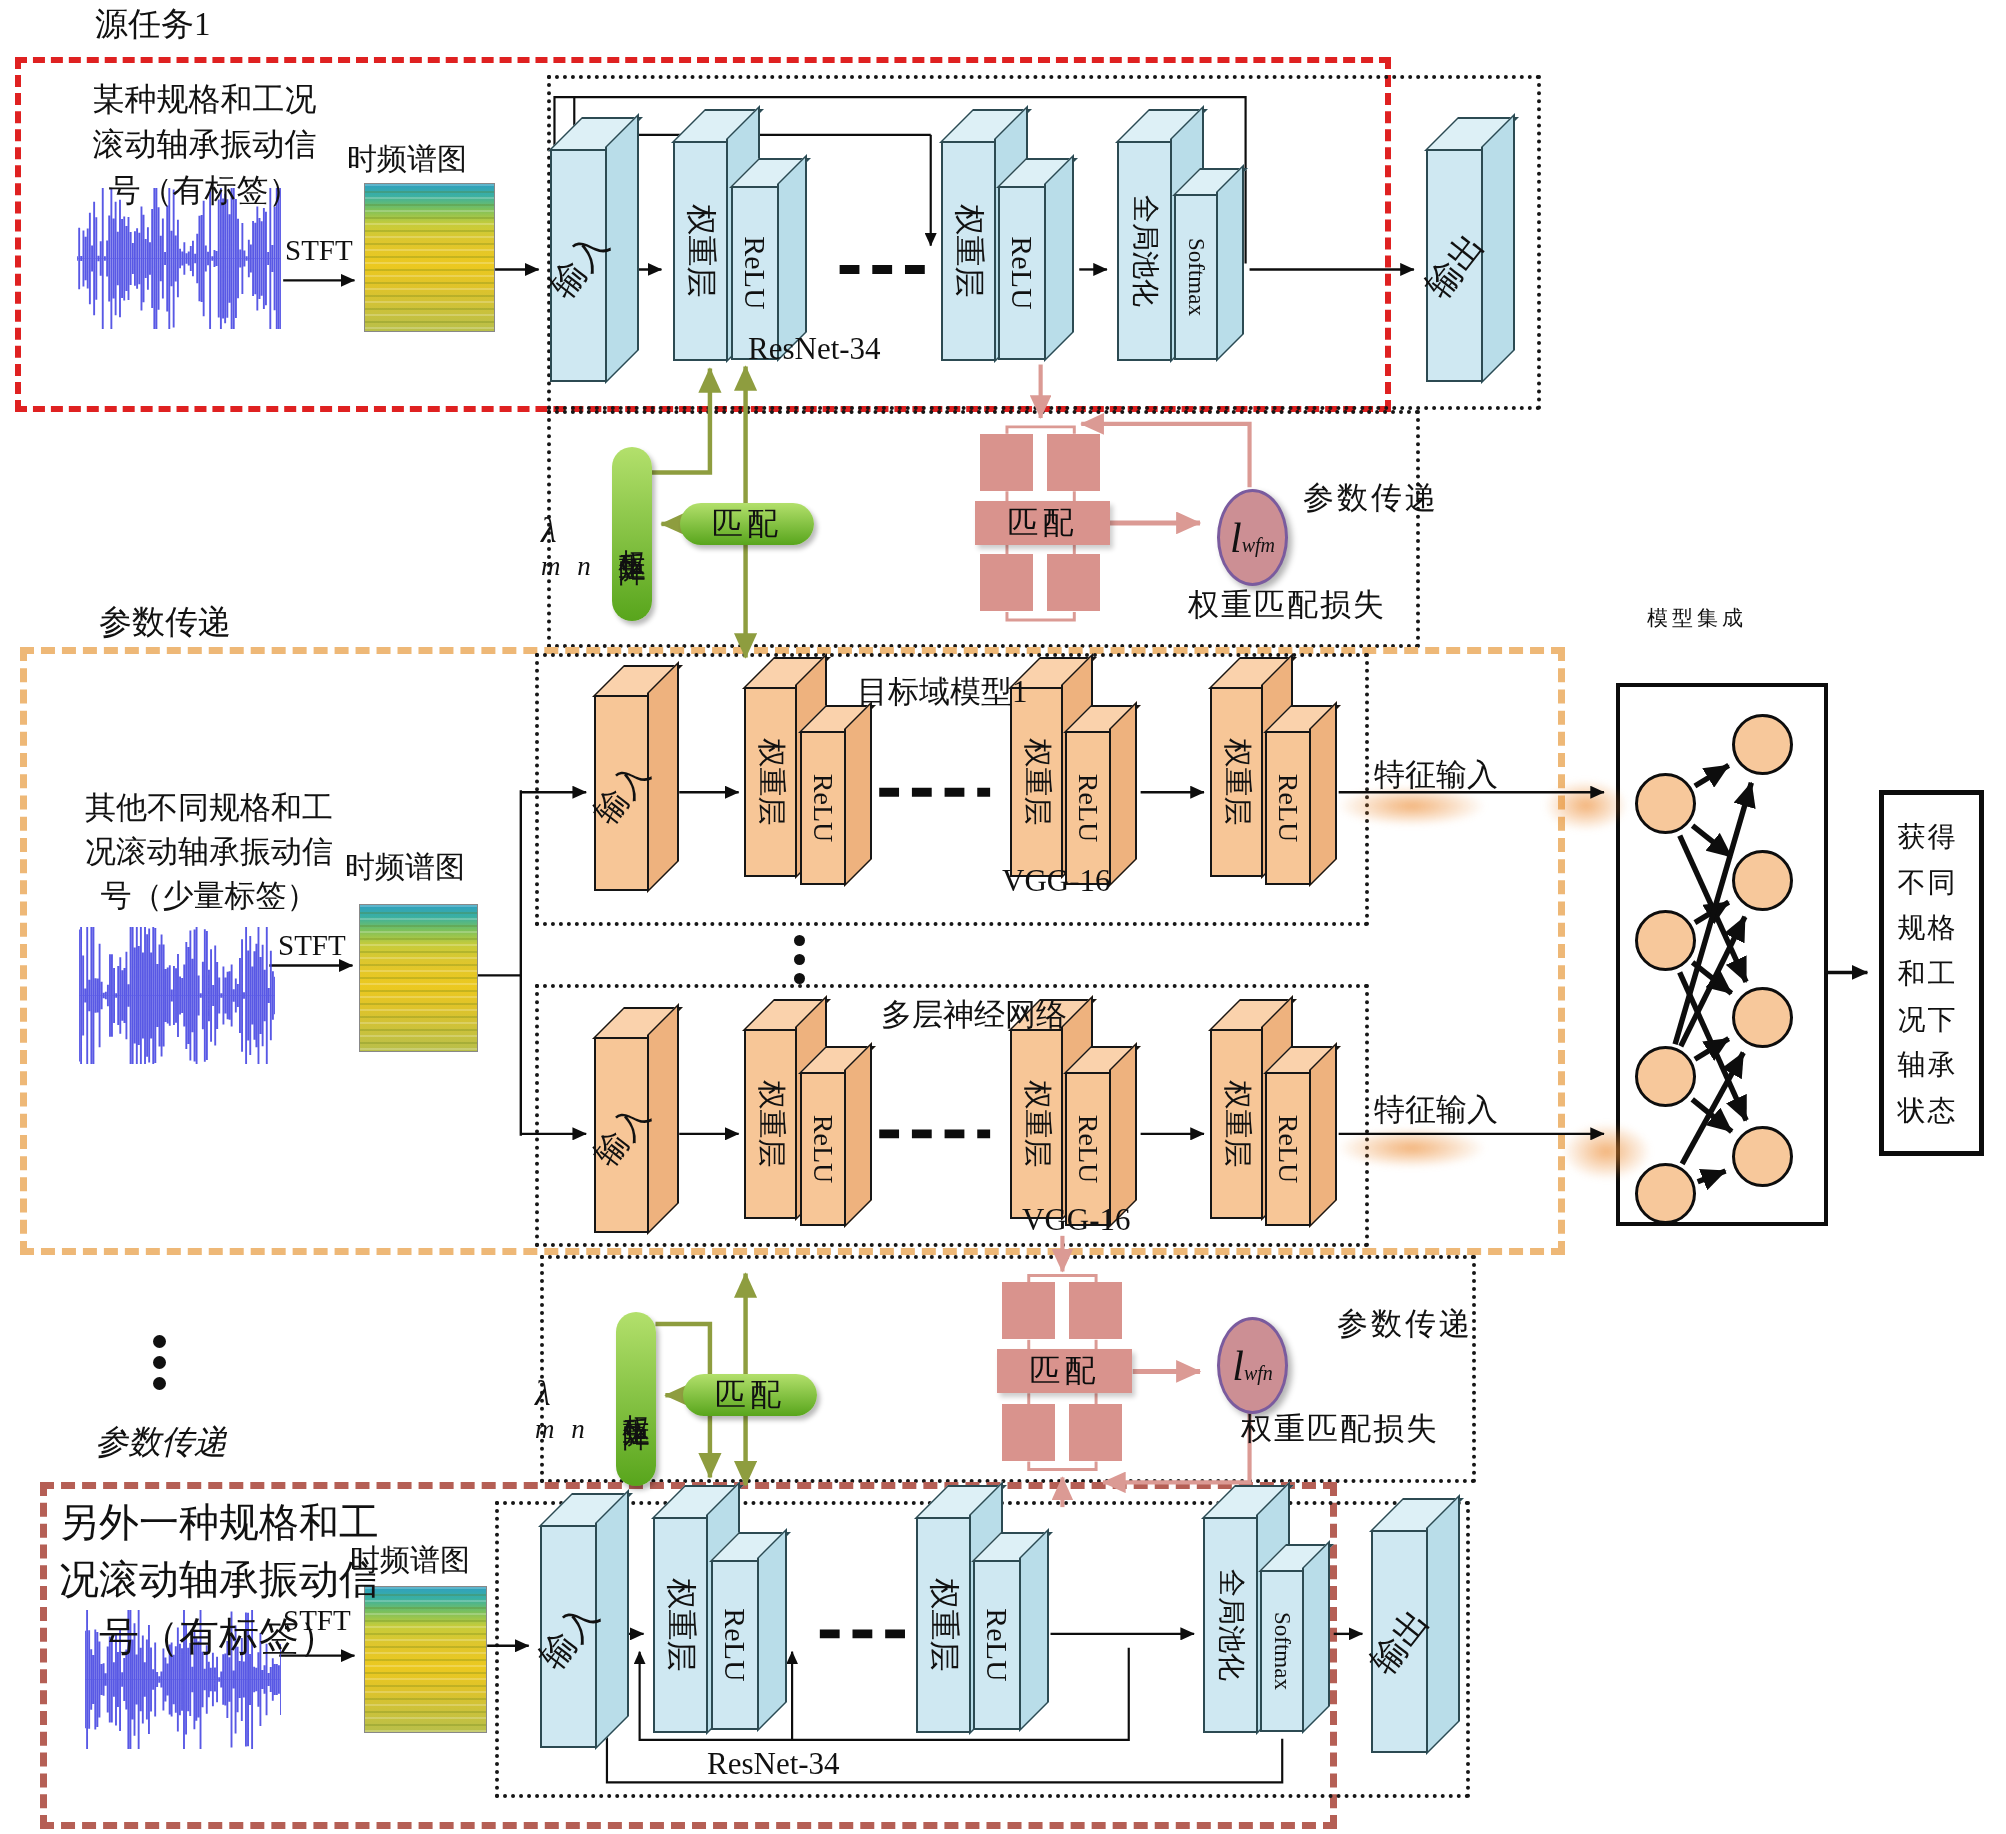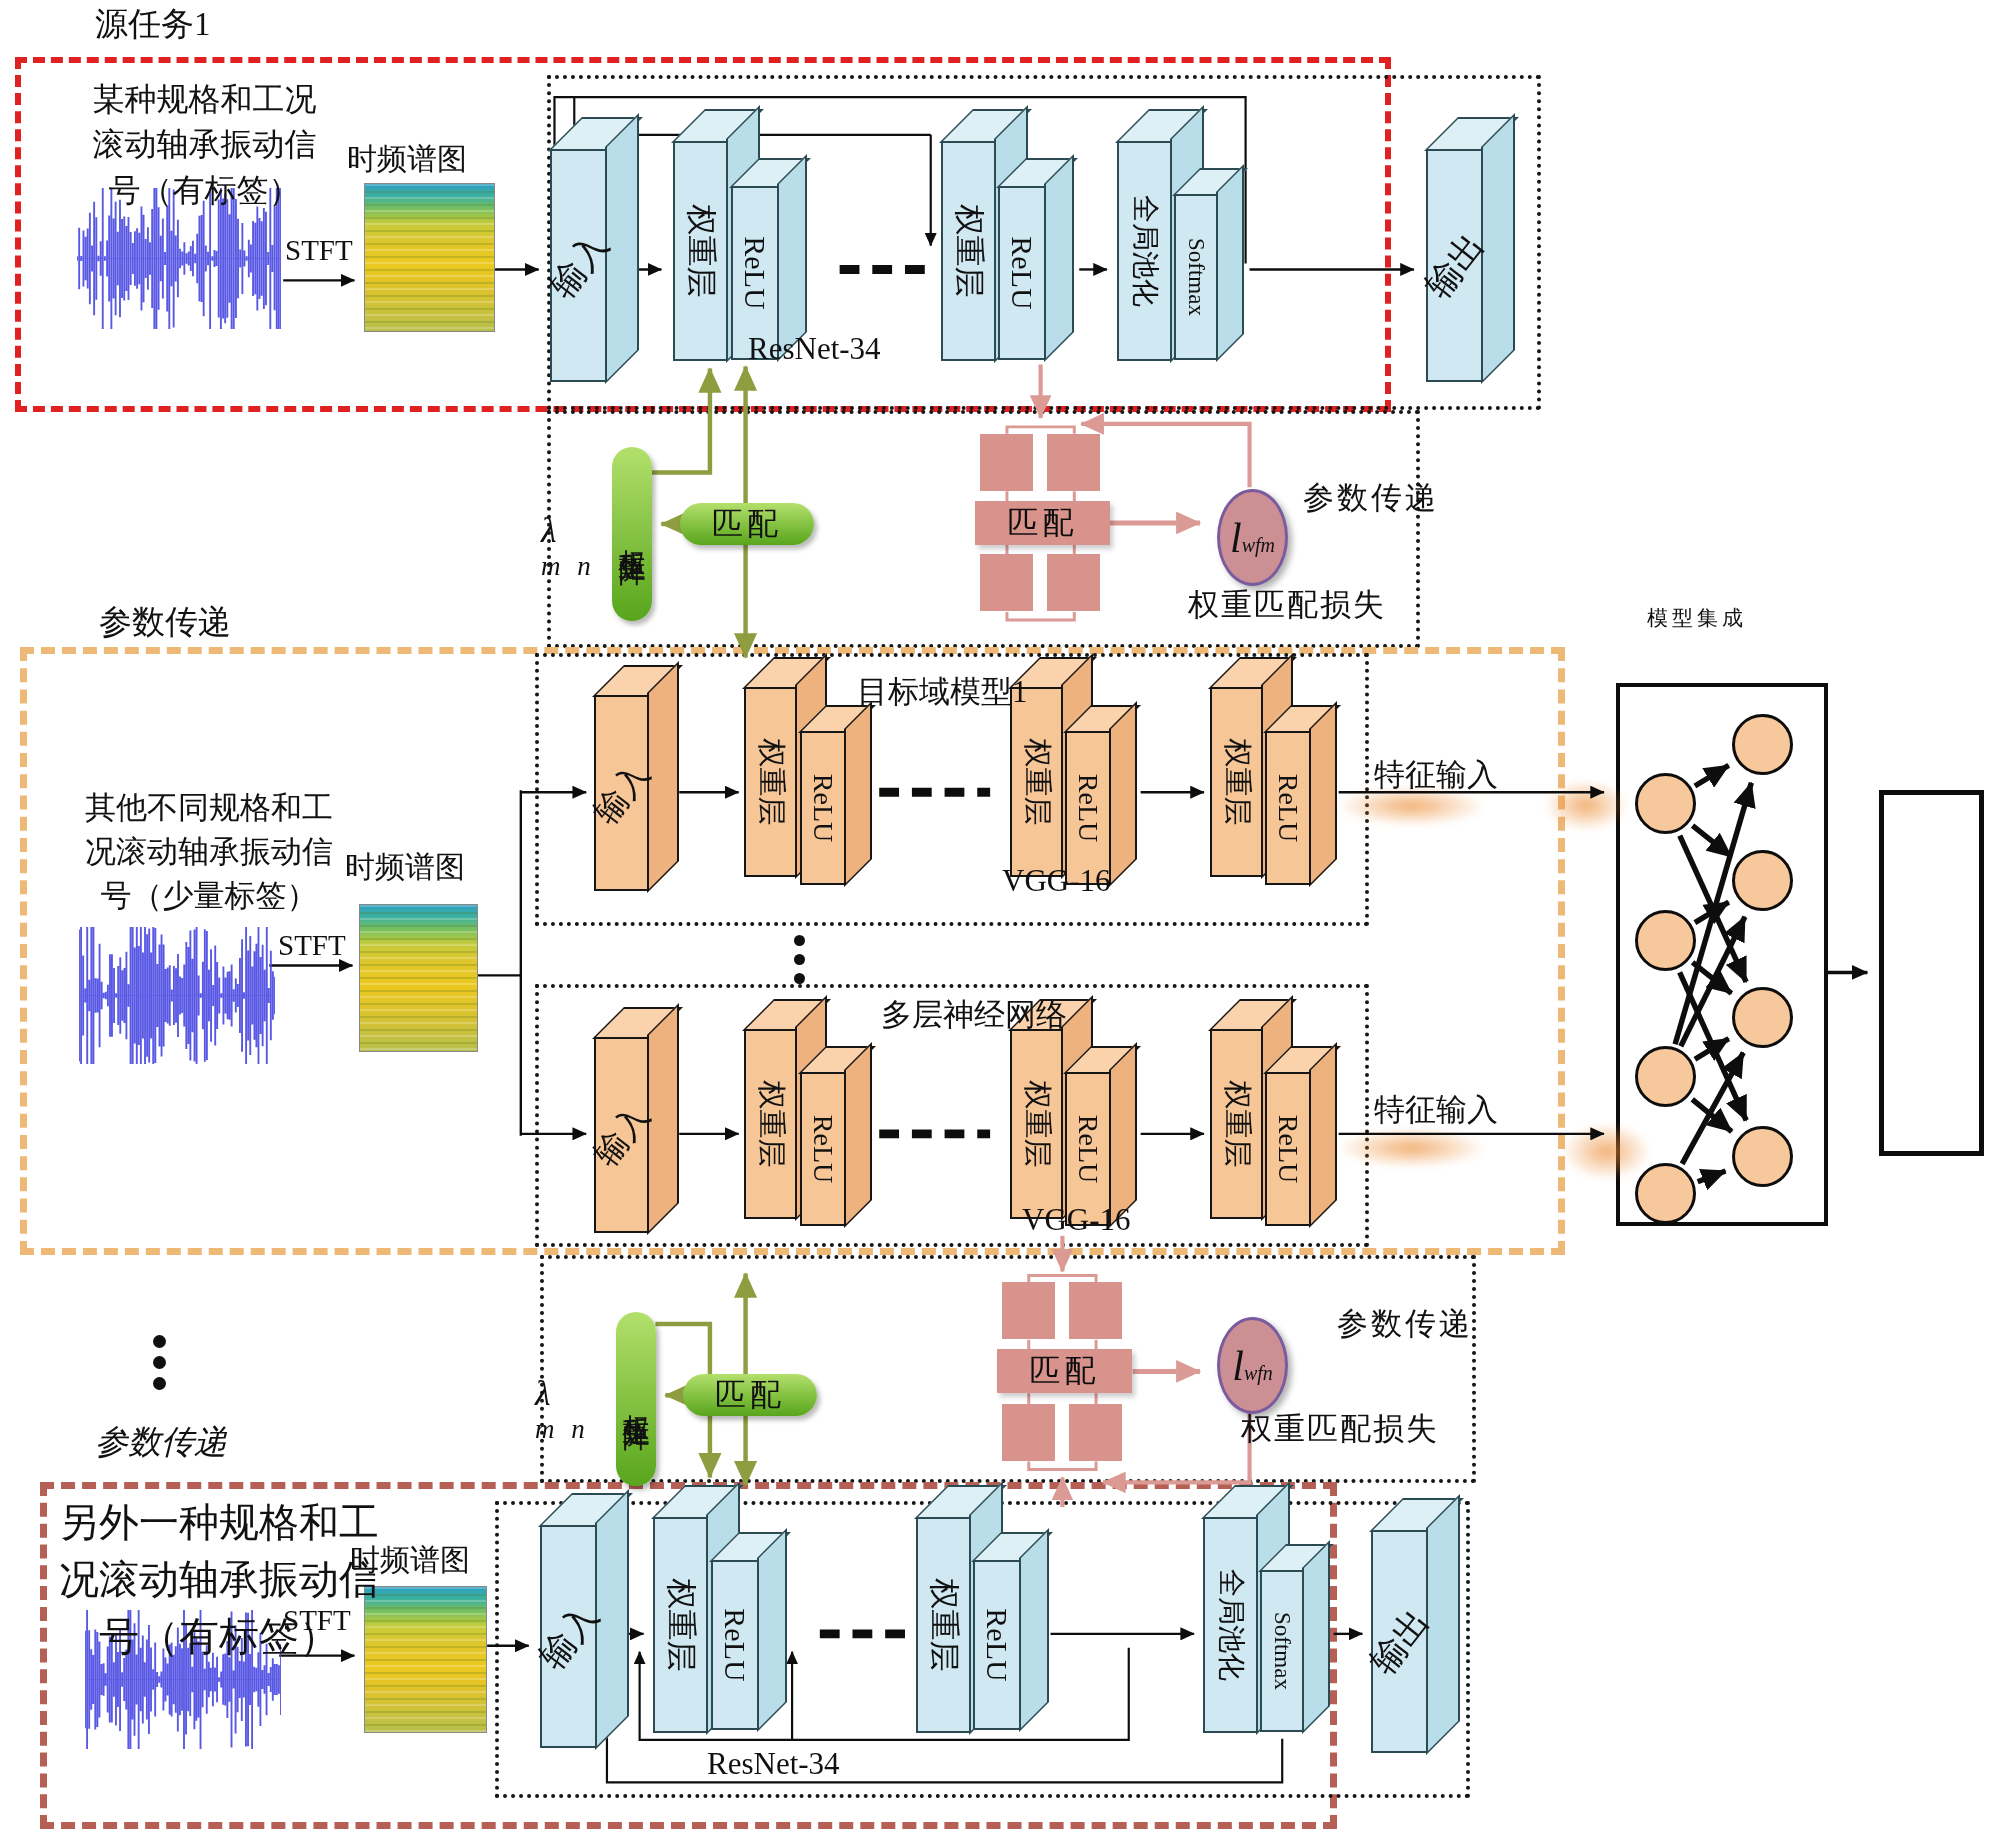--- a/index.html
+++ b/index.html
@@ -163,20 +163,21 @@
   <div class="pell" style="left:1217px;top:1317px;width:65px;height:91px;">
     <span class="li">l</span>
       <sub>wfn</sub>
   </div>
   <div class="t" style="left:1337px;top:1303px;font-size:31px;letter-spacing:3px;">参数传递</div>
   <div class="t" style="left:1241px;top:1408px;font-size:31px;letter-spacing:2px;">权重匹配损失</div>
 
   <div class="box solidbox" style="left:1616px;top:683px;width:204px;height:535px;"></div>
 
   <div class="box solidbox" style="left:1879px;top:790px;width:95px;height:356px;border-width:5px;"></div>
+  <div class="t center" style="left:1887px;top:814px;width:81px;font-size:28px;line-height:1.63;letter-spacing:2px;">获得不同规格和工况下轴承状态</div>
 
   <div class="vdots" style="left:789px;top:927px;width:20px;">
       <i style="width:11px;height:11px;"></i>
       <i style="width:11px;height:11px;"></i>
       <i style="width:11px;height:11px;"></i>
     </div>
   <div class="vdots" style="left:147px;top:1327px;width:24px;">
       <i style="width:13px;height:13px;"></i>
       <i style="width:13px;height:13px;"></i>
       <i style="width:13px;height:13px;"></i>

